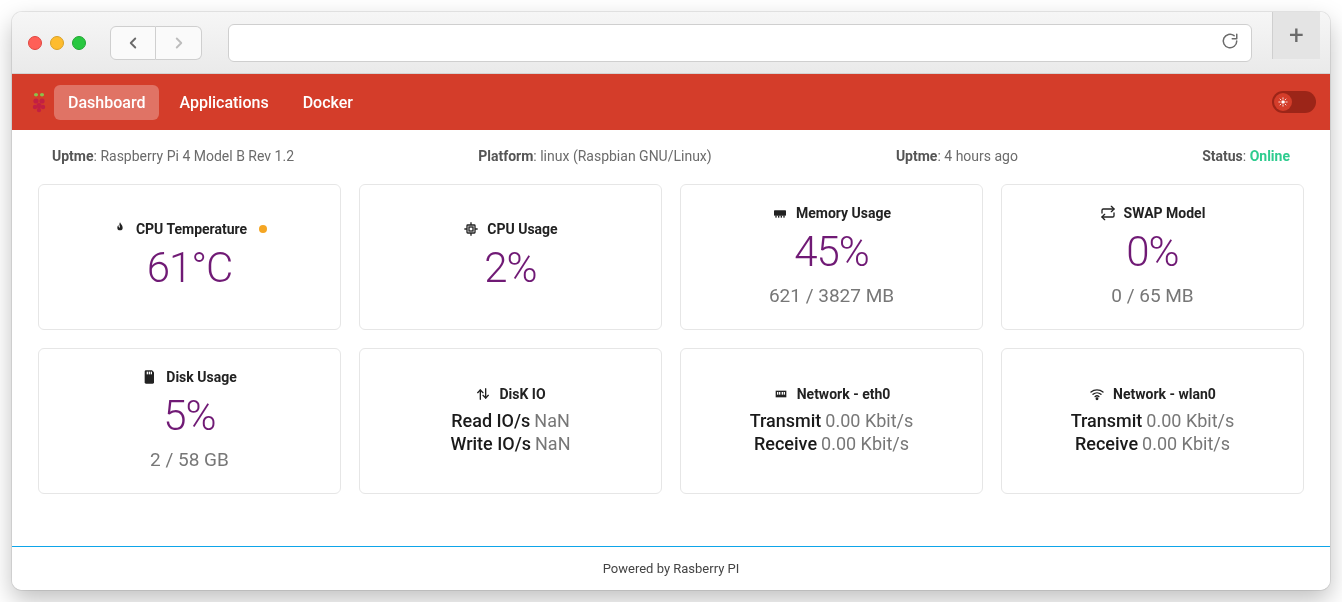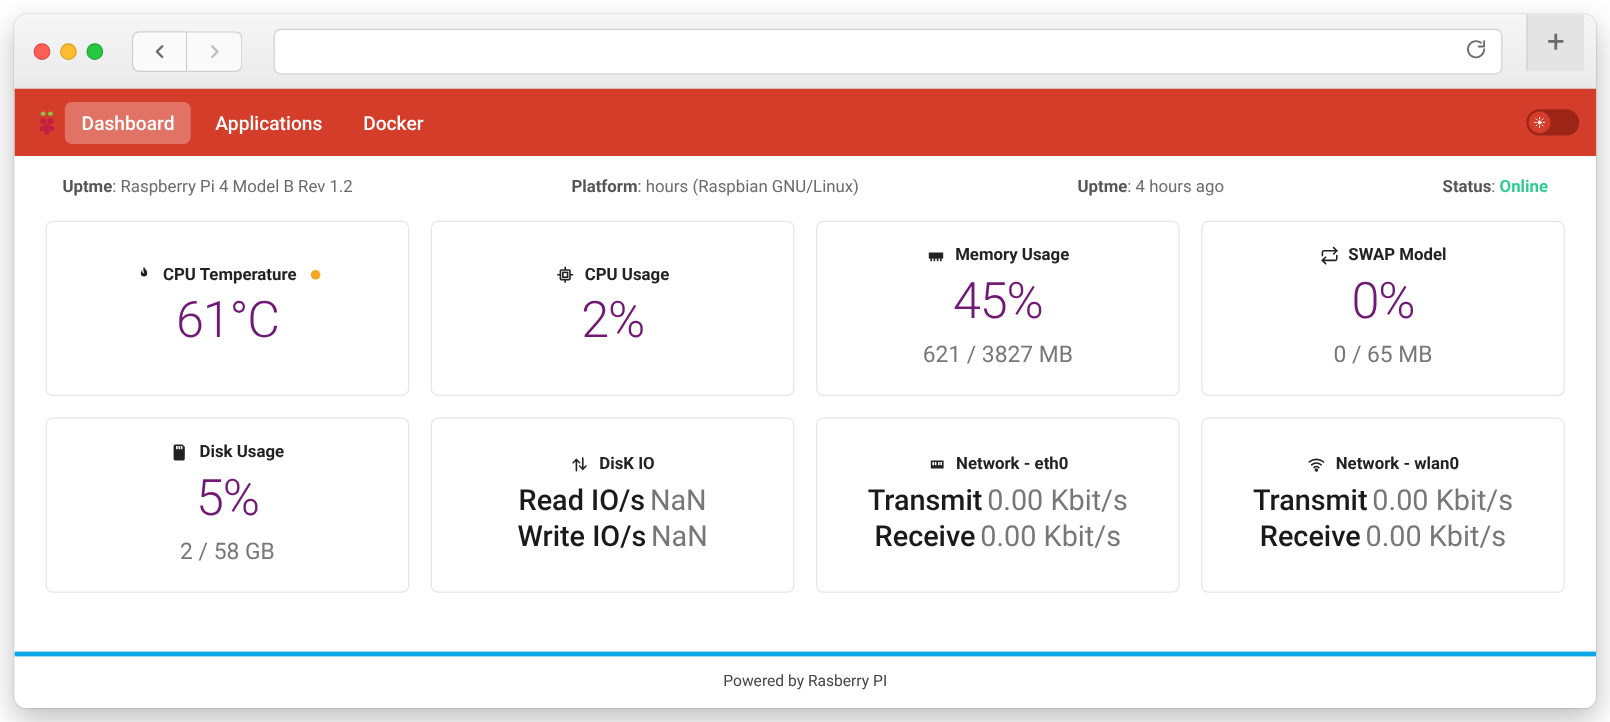--- a/index.html
+++ b/index.html
@@ -87,29 +87,29 @@
   .card{
     border:1px solid #e6e6e6;border-radius:6px;background:#fff;
     display:flex;flex-direction:column;align-items:center;justify-content:center;
     padding:20px 10px 22px 10px;min-height:132px;
   }
   .card-title{display:flex;align-items:center;gap:8px;font-size:14px;font-weight:700;color:#222;margin-bottom:6px;}
   .card-title .dotind{width:8px;height:8px;border-radius:50%;background:#f5a623;margin-left:4px;}
   .card-value{font-size:42px;font-weight:300;color:#701a75;letter-spacing:-1px;}
   .card-sub{font-size:19px;color:#777;margin-top:8px;}
   .kv-lines{display:flex;flex-direction:column;align-items:center;gap:2px;margin-top:2px;}
-  .kv{font-size:24px;color:#1a1a1a;}
+  .kv{font-size:18px;color:#1a1a1a;}
   .kv .lbl{font-weight:500;}
   .kv .val{color:#777;font-weight:400;margin-left:4px;}
 
   .icon{width:16px;height:16px;display:inline-flex;align-items:center;justify-content:center;color:#222;}
   .icon svg{width:16px;height:16px;}
 
   .footer{
-    border-top:4px solid #0ea5e9;background:#fff;text-align:center;
+    border-top:1px solid #0ea5e9;background:#fff;text-align:center;
     font-size:13px;color:#444;padding:14px 4px;
   }
 </style>
 </head>
 <body>
 
 <div class="window">
 
   <div class="titlebar">
     <div class="traffic">
@@ -181,21 +181,21 @@
     </div>
   </div>
 
   <div class="content">
 
     <div class="info-row">
       <div class="info-item">
         <b>Uptme</b><span>: Raspberry Pi 4 Model B Rev 1.2</span>
       </div>
       <div class="info-item">
-        <b>Platform</b><span>: hours (Raspbian GNU/Linux)</span>
+        <b>Platform</b><span>: linux (Raspbian GNU/Linux)</span>
       </div>
       <div class="info-item">
         <b>Uptme</b><span>: 4 hours ago</span>
       </div>
       <div class="info-item">
         <b>Status</b>: <span class="status-online">Online</span>
       </div>
     </div>
 
     <div class="grid">

